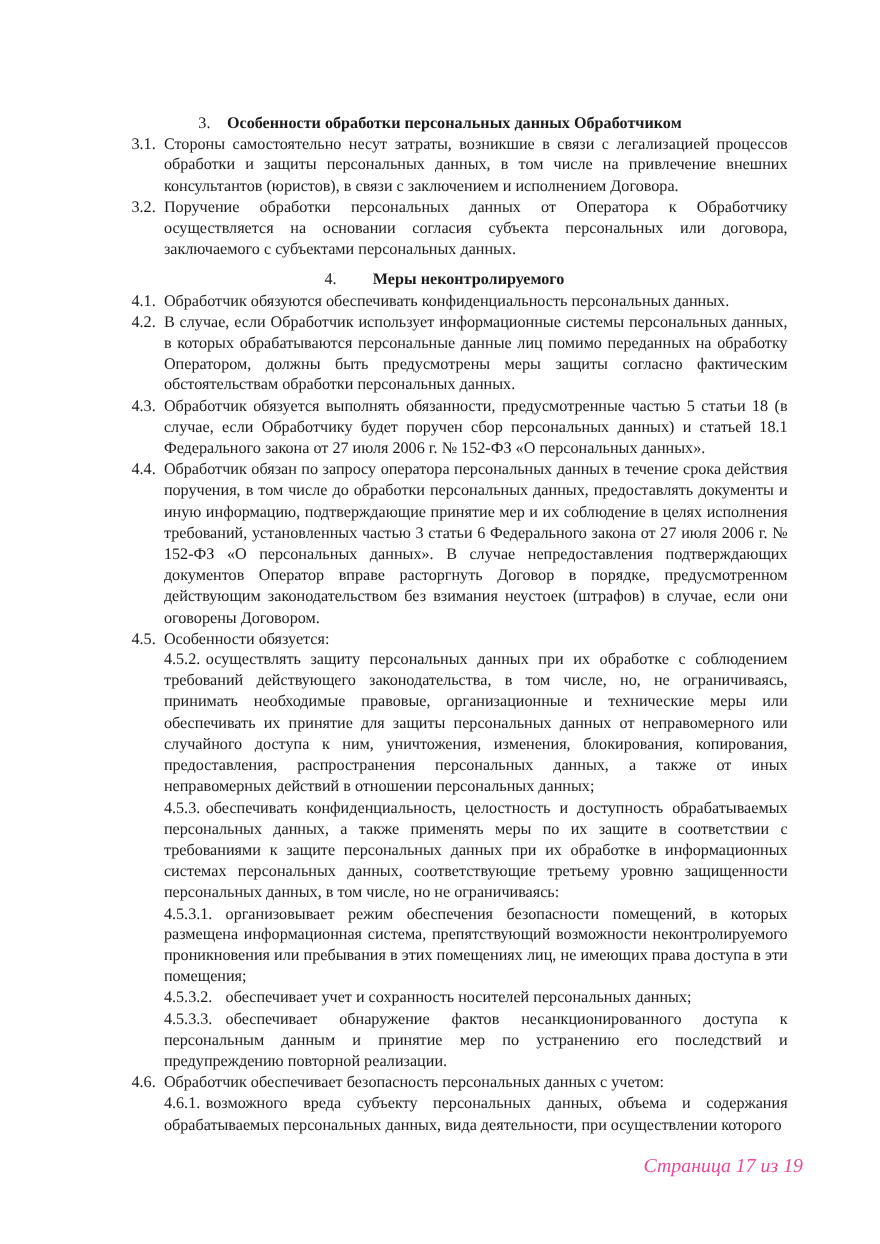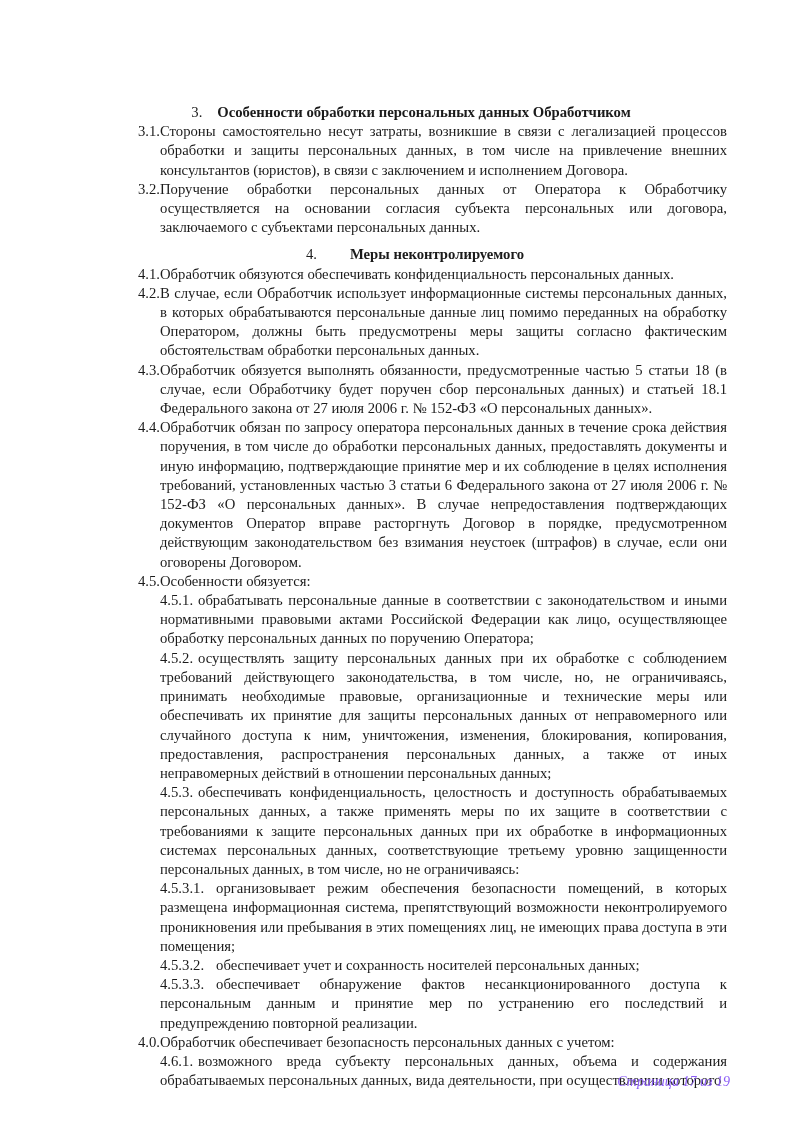--- a/index.html
+++ b/index.html
@@ -11,21 +11,21 @@
     -webkit-font-smoothing: antialiased;
   }
   .page {
     position: relative;
     width: 800px; height: 1131px;
     background: #ffffff;
     overflow: hidden;
   }
   .content {
     position: absolute;
-    left: 123px; top: 103px;
+    left: 112px; top: 103px;
     width: 604px;
     font-size: 14.7px;
     line-height: 19.2px;
     font-family: Liberation Serif, serif;
   }
   .heading {
     text-align: center;
     white-space: nowrap;
     font-weight: normal;
     margin: 0;
@@ -39,34 +39,34 @@
   p { margin: 0; }
   .clause {
     position: relative;
     padding-left: 37px;
     text-align: justify;
   }
   .clause > .num {
     position: absolute;
     left: 0; top: 0;
     width: 37px;
-    text-align: right;
+    text-align: center;
   }
   .sub {
     margin-left: 37px;
     text-align: justify;
   }
   .sub .num { margin-right: 5px; }
   .sub.l3 .num { margin-right: 12px; }
   .footer {
     position: absolute;
-    right: 70px; top: 1074px;
-    font-size: 14px;
+    right: 70px; top: 1049px;
+    font-size: 18px;
     font-style: italic;
-    color: #8b5cf6;
+    color: #ec4899;
   }
 </style>
 </head>
 <body>
 
 <div class="page">
   <div class="content">
 
     <p class="heading heading-3"><span class="h-num">3.</span><span class="h-title">Особенности обработки персональных данных Обработчиком</span></p>
 
@@ -100,34 +100,33 @@
     <div class="clause">
       <span class="num">4.4.</span>
       <p>Обработчик обязан по запросу оператора персональных данных в течение срока действия поручения, в том числе до обработки персональных данных, предоставлять документы и иную информацию, подтверждающие принятие мер и их соблюдение в целях исполнения требований, установленных частью 3 статьи 6 Федерального закона от 27 июля 2006 г. № 152-ФЗ «О персональных данных». В случае непредоставления подтверждающих документов Оператор вправе расторгнуть Договор в порядке, предусмотренном действующим законодательством без взимания неустоек (штрафов) в случае, если они оговорены Договором.</p>
     </div>
 
     <div class="clause">
       <span class="num">4.5.</span>
       <p>Особенности обязуется:</p>
     </div>
 
-    <p class="sub l2"><span class="num">4.5.1.</span><span>обрабатывать персональные данные в соответствии с законодательством и иными нормативными правовыми актами Российской Федерации как лицо, осуществляющее обработку персональных данных по поручению Оператора;</span></p>
 
     <p class="sub l2"><span class="num">4.5.2.</span><span>осуществлять защиту персональных данных при их обработке с соблюдением требований действующего законодательства, в том числе, но, не ограничиваясь, принимать необходимые правовые, организационные и технические меры или обеспечивать их принятие для защиты персональных данных от неправомерного или случайного доступа к ним, уничтожения, изменения, блокирования, копирования, предоставления, распространения персональных данных, а также от иных неправомерных действий в отношении персональных данных;</span></p>
 
     <p class="sub l2"><span class="num">4.5.3.</span><span>обеспечивать конфиденциальность, целостность и доступность обрабатываемых персональных данных, а также применять меры по их защите в соответствии с требованиями к защите персональных данных при их обработке в информационных системах персональных данных, соответствующие третьему уровню защищенности персональных данных, в том числе, но не ограничиваясь:</span></p>
 
     <p class="sub l3"><span class="num">4.5.3.1.</span><span>организовывает режим обеспечения безопасности помещений, в которых размещена информационная система, препятствующий возможности неконтролируемого проникновения или пребывания в этих помещениях лиц, не имеющих права доступа в эти помещения;</span></p>
 
     <p class="sub l3"><span class="num">4.5.3.2.</span><span>обеспечивает учет и сохранность носителей персональных данных;</span></p>
 
     <p class="sub l3"><span class="num">4.5.3.3.</span><span>обеспечивает обнаружение фактов несанкционированного доступа к персональным данным и принятие мер по устранению его последствий и предупреждению повторной реализации.</span></p>
 
     <div class="clause">
-      <span class="num">4.0.</span>
+      <span class="num">4.6.</span>
       <p>Обработчик обеспечивает безопасность персональных данных с учетом:</p>
     </div>
 
     <p class="sub l2"><span class="num">4.6.1.</span><span>возможного вреда субъекту персональных данных, объема и содержания обрабатываемых персональных данных, вида деятельности, при осуществлении которого</span></p>
 
   </div>
 
   <div class="footer">Страница 17 из 19</div>
 </div>
 

